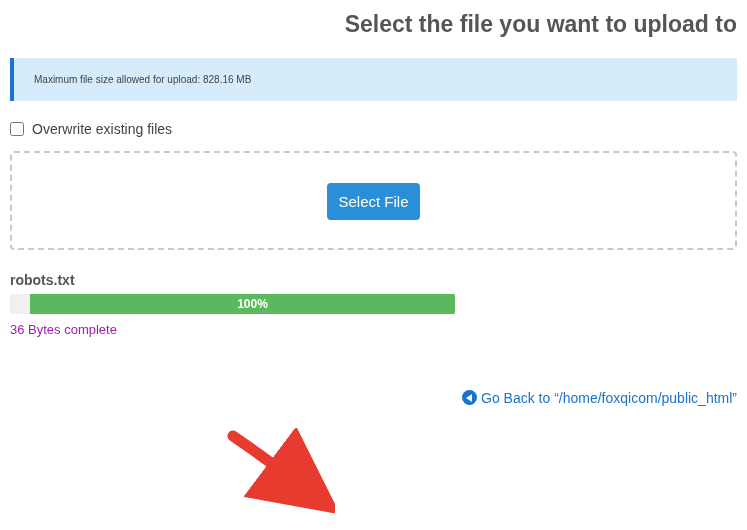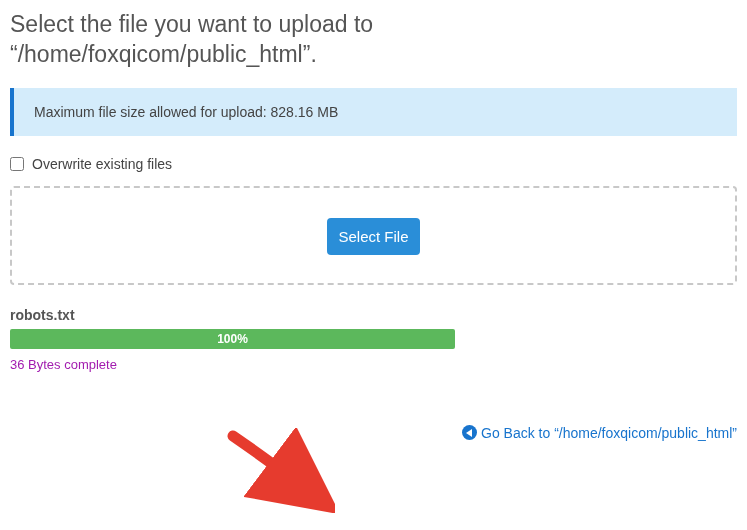--- a/index.html
+++ b/index.html
@@ -5,30 +5,31 @@
     * { box-sizing: border-box; margin: 0; padding: 0; }
     body {
       font-family: -apple-system, BlinkMacSystemFont, "Segoe UI", Helvetica, Arial, sans-serif;
       color: #555;
       background: #fff;
       width: 747px;
       padding: 10px;
     }
     .page-title {
       font-size: 23px;
-      font-weight: 400;
+      font-weight: 700;
       color: #555;
       line-height: 1.3;
       margin-bottom: 18px;
+      text-align: right;
     }
     .info-bar {
       background: #d4ecfb;
       border-left: 4px solid #1874cd;
       padding: 16px 20px;
-      font-size: 14px;
+      font-size: 10px;
       color: #444;
       margin-bottom: 20px;
     }
     .checkbox-row {
       display: flex;
       align-items: center;
       gap: 8px;
       font-size: 14px;
       color: #444;
       margin-bottom: 14px;
@@ -85,20 +86,21 @@
     }
     .progress-inner {
       height: 100%;
       background: #5cb85c;
       color: #fff;
       font-size: 12px;
       font-weight: 700;
       text-align: center;
       line-height: 20px;
       width: 100%;
+      margin-left: 20px;
     }
     .complete-text {
       font-size: 13px;
       color: #a21caf;
     }
     .footer-link {
       text-align: right;
       margin-top: 52px;
       font-size: 14px;
     }
@@ -133,21 +135,20 @@
       left: 225px;
       top: 428px;
       pointer-events: none;
     }
   </style>
 </head>
 <body>
 
 <h1 class="page-title">
   <span>Select the file you want to upload to</span><br>
-  <span>“/home/foxqicom/public_html”.</span>
 </h1>
 
 <div class="info-bar">
   <span>Maximum file size allowed for upload: 828.16 MB</span>
 </div>
 
 <label class="checkbox-row">
   <input type="checkbox" style="">
   <span>Overwrite existing files</span>
 </label>

